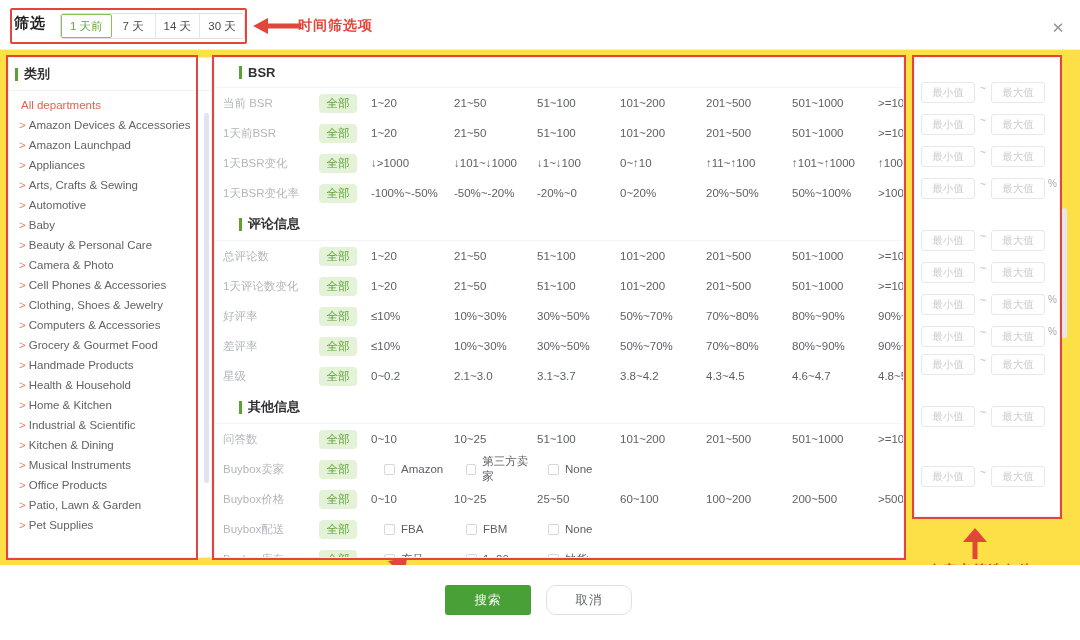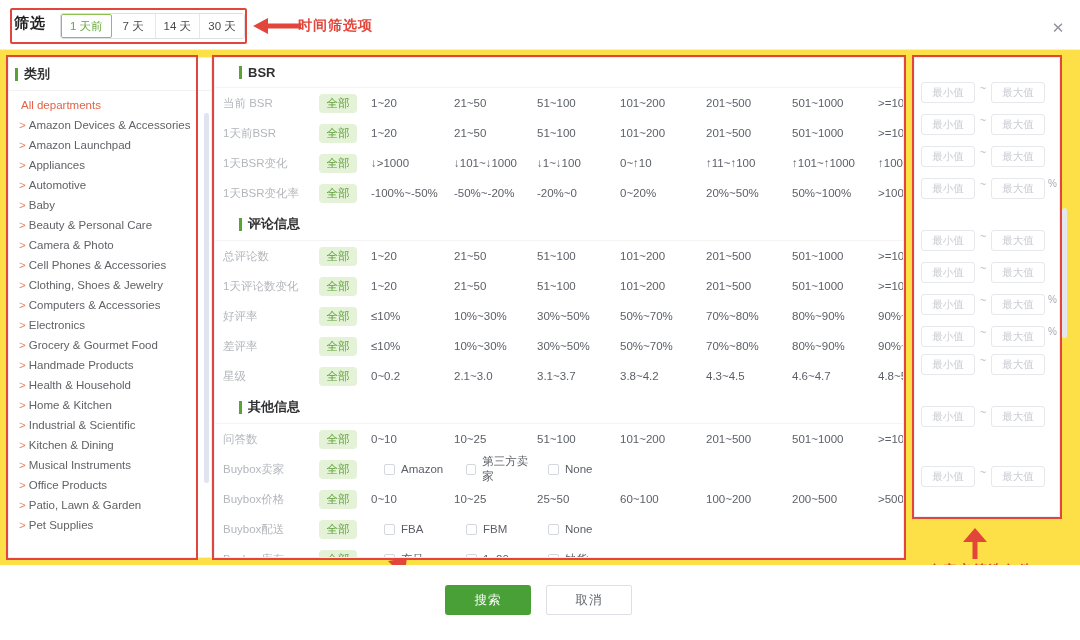--- a/index.html
+++ b/index.html
@@ -164,21 +164,21 @@
   
   #footer { position: absolute; left: 0; top: 565px; width: 1080px; height: 75px; background:#fff; }
   #btn-search {
     position: absolute; left: 445px; top: 20px; width: 86px; height: 30px;
     background: #48a037; color: #fff; font-size: 12.5px; border-radius: 3px;
     line-height: 30px; text-align: center; cursor: pointer; letter-spacing: 1px;
   }
   #btn-cancel {
     position: absolute; left: 546px; top: 20px; width: 86px; height: 30px;
     background: #fff; color: #5b5f66; font-size: 12.5px; border: 1px solid #dcdfe6;
-    border-radius: 2px; line-height: 28px; text-align: center; cursor: pointer;
+    border-radius: 10px; line-height: 28px; text-align: center; cursor: pointer;
     letter-spacing: 1px;
   }
 
   .anno-text {
     position: absolute; font-size: 14px; font-weight: bold;
     color: #e2453a; letter-spacing: 1px; white-space: nowrap;
   }
   #anno-cat-text { left: 32px; top: 598px; }
   #anno-mid-text { left: 262px; top: 587px; }
   #anno-right-text { left: 928px; top: 562px; }
@@ -210,28 +210,28 @@
   <div id="cat-panel">
     <div id="cat-head" class="sec-head">
       <span class="sec-bar"></span>
       <span>类别</span>
     </div>
     <div id="cat-list">
       <div class="cat-item all">All departments</div>
         <div class="cat-item"><span class="caret">&gt;</span><span>Amazon Devices &amp; Accessories</span></div>
         <div class="cat-item"><span class="caret">&gt;</span><span>Amazon Launchpad</span></div>
         <div class="cat-item"><span class="caret">&gt;</span><span>Appliances</span></div>
+        <div class="cat-item"><span class="caret">&gt;</span><span>Arts, Crafts &amp; Sewing</span></div>
         <div class="cat-item"><span class="caret">&gt;</span><span>Automotive</span></div>
         <div class="cat-item"><span class="caret">&gt;</span><span>Baby</span></div>
         <div class="cat-item"><span class="caret">&gt;</span><span>Beauty &amp; Personal Care</span></div>
         <div class="cat-item"><span class="caret">&gt;</span><span>Camera &amp; Photo</span></div>
         <div class="cat-item"><span class="caret">&gt;</span><span>Cell Phones &amp; Accessories</span></div>
         <div class="cat-item"><span class="caret">&gt;</span><span>Clothing, Shoes &amp; Jewelry</span></div>
         <div class="cat-item"><span class="caret">&gt;</span><span>Computers &amp; Accessories</span></div>
-        <div class="cat-item"><span class="caret">&gt;</span><span>Electronics</span></div>
         <div class="cat-item"><span class="caret">&gt;</span><span>Grocery &amp; Gourmet Food</span></div>
         <div class="cat-item"><span class="caret">&gt;</span><span>Handmade Products</span></div>
         <div class="cat-item"><span class="caret">&gt;</span><span>Health &amp; Household</span></div>
         <div class="cat-item"><span class="caret">&gt;</span><span>Home &amp; Kitchen</span></div>
         <div class="cat-item"><span class="caret">&gt;</span><span>Industrial &amp; Scientific</span></div>
         <div class="cat-item"><span class="caret">&gt;</span><span>Kitchen &amp; Dining</span></div>
         <div class="cat-item"><span class="caret">&gt;</span><span>Musical Instruments</span></div>
         <div class="cat-item"><span class="caret">&gt;</span><span>Office Products</span></div>
         <div class="cat-item"><span class="caret">&gt;</span><span>Patio, Lawn &amp; Garden</span></div>
         <div class="cat-item"><span class="caret">&gt;</span><span>Pet Supplies</span></div>

